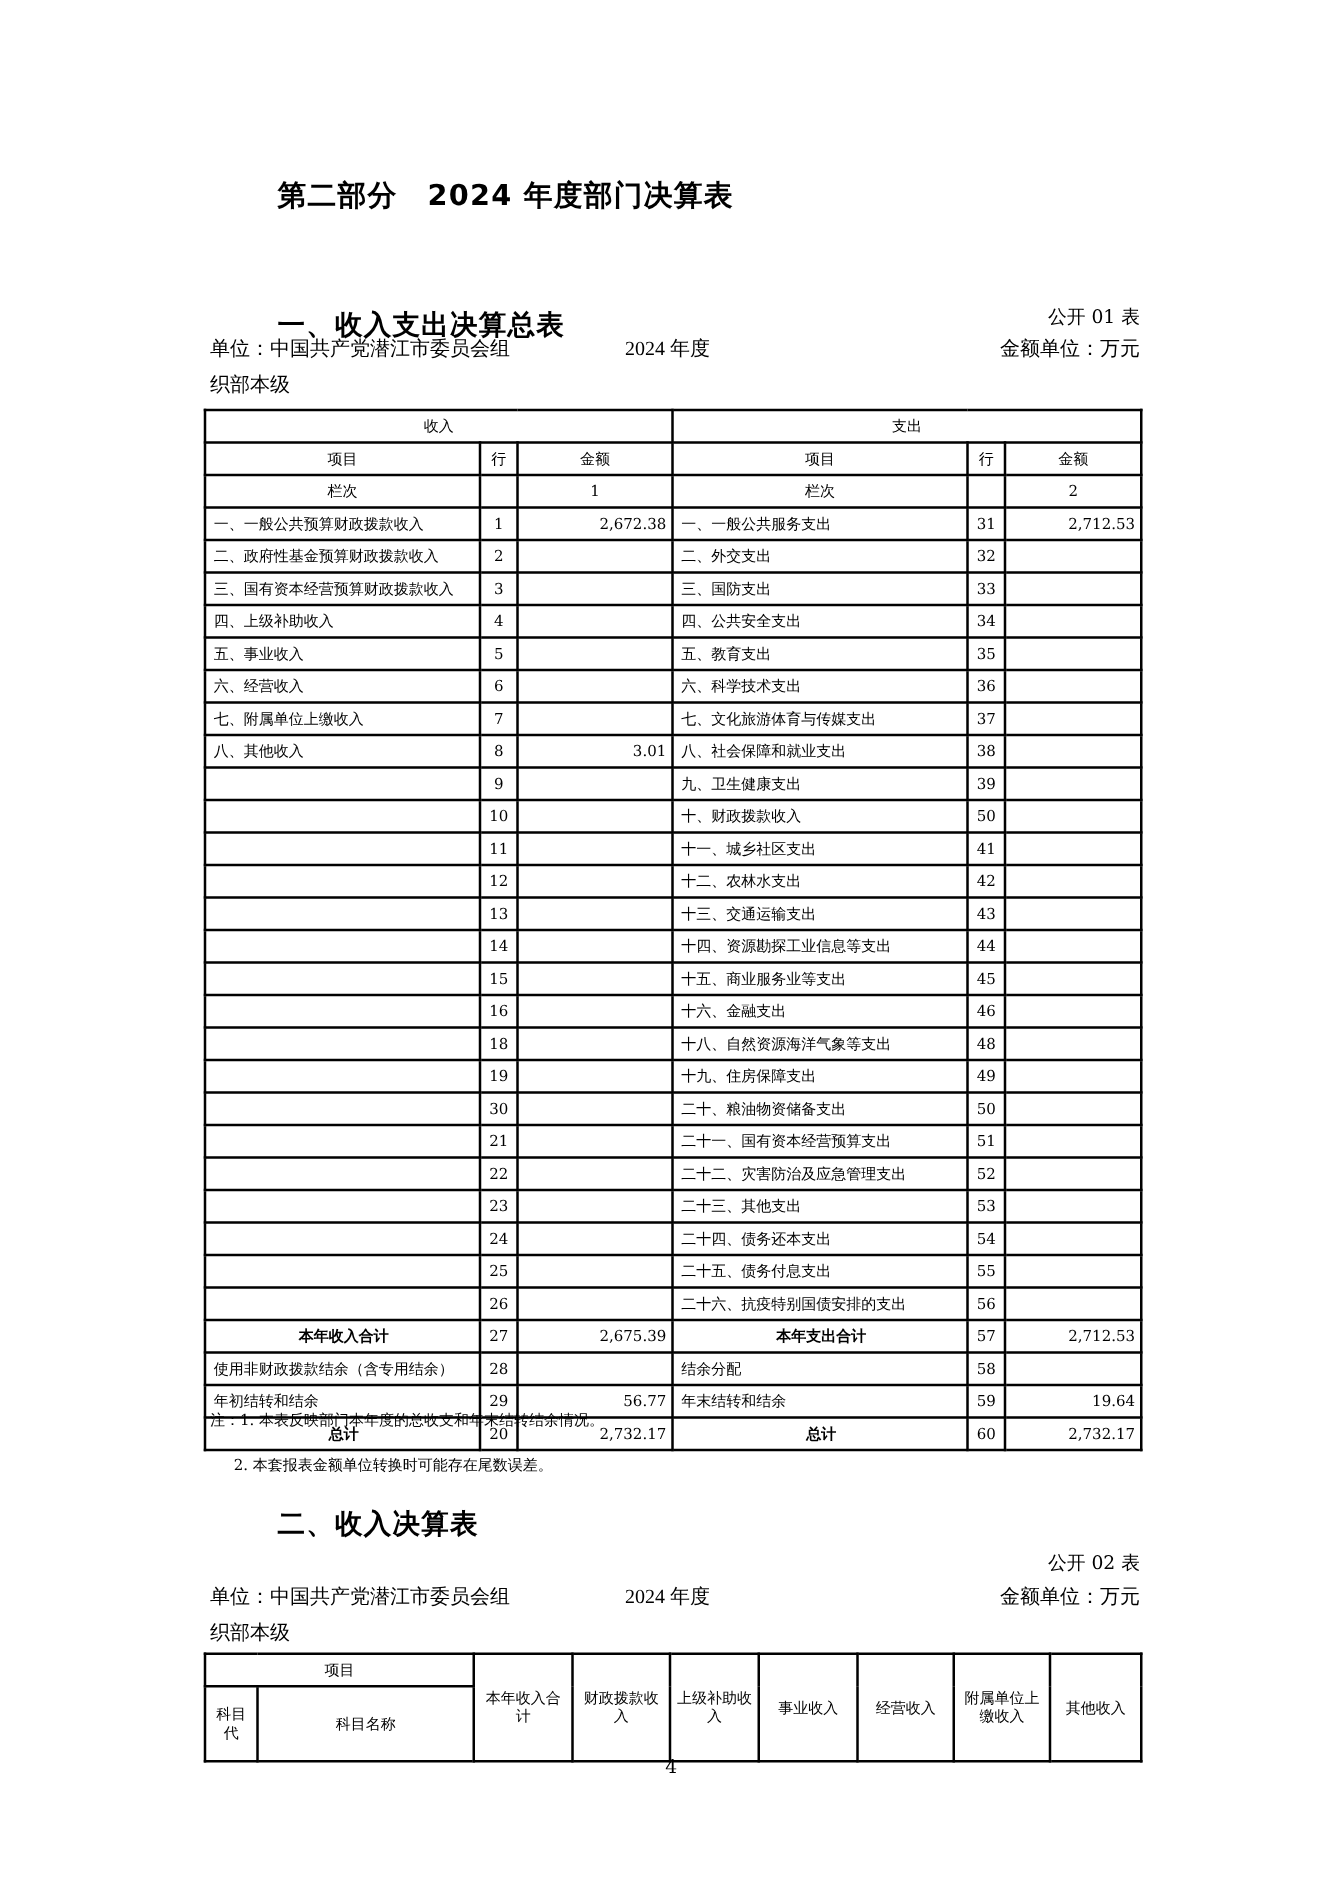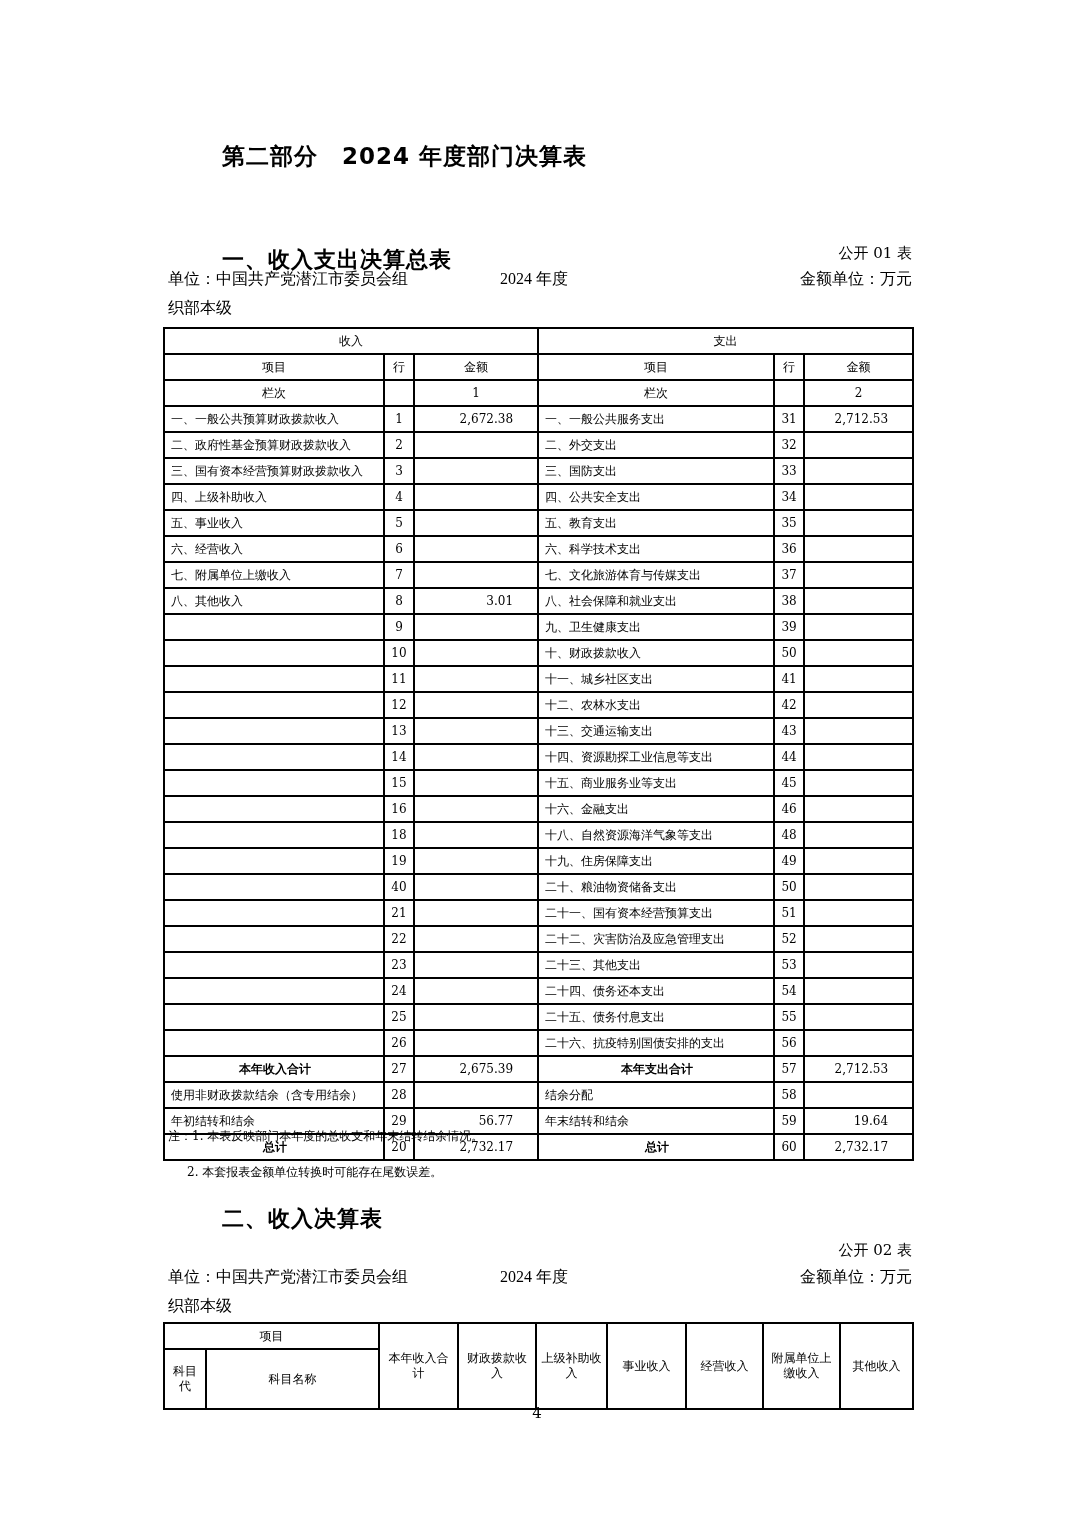--- a/index.html
+++ b/index.html
@@ -15,21 +15,21 @@
   .unit-year{position:absolute;left:332px;top:0;font-family:Liberation Serif, serif;}
   .unit-amt{position:absolute;right:0;top:0;text-align:center;}
   .note{font-size:12px;}
   table{border-collapse:collapse;table-layout:fixed;}
   td{border:2px solid #000;font-size:12px;height:24px;padding:0 4px;overflow:hidden;
      line-height:1.25;}
   #table1{left:163px;top:327px;width:749px;}
   #table1 td.hd{text-align:center;}
   #table1 td.item{text-align:left;padding-left:6px;}
   #table1 td.line{text-align:center;padding:0 1px;}
-  #table1 td.amt{text-align:right;padding-right:24px;}
+  #table1 td.amt{text-align:right;padding-right:4px;}
   #table1 tr.total-row td.item{text-align:center;font-weight:bold;}
   #table2{left:163px;top:1322px;width:749px;}
   #table2 td{text-align:center;}
   #table2 .r1{height:24px;}
   #table2 .r2{height:60px;}
   .pageno{left:0;top:1404px;width:1074px;text-align:center;font-size:15px;}
 </style>
 </head>
 <body>
 
@@ -217,21 +217,21 @@
       <tr>
         <td class="item"></td>
         <td class="line">19</td>
         <td class="amt"></td>
         <td class="item">十九、住房保障支出</td>
         <td class="line">49</td>
         <td class="amt"></td>
       </tr>
       <tr>
         <td class="item"></td>
-        <td class="line">40</td>
+        <td class="line">30</td>
         <td class="amt"></td>
         <td class="item">二十、粮油物资储备支出</td>
         <td class="line">50</td>
         <td class="amt"></td>
       </tr>
       <tr>
         <td class="item"></td>
         <td class="line">21</td>
         <td class="amt"></td>
         <td class="item">二十一、国有资本经营预算支出</td>

